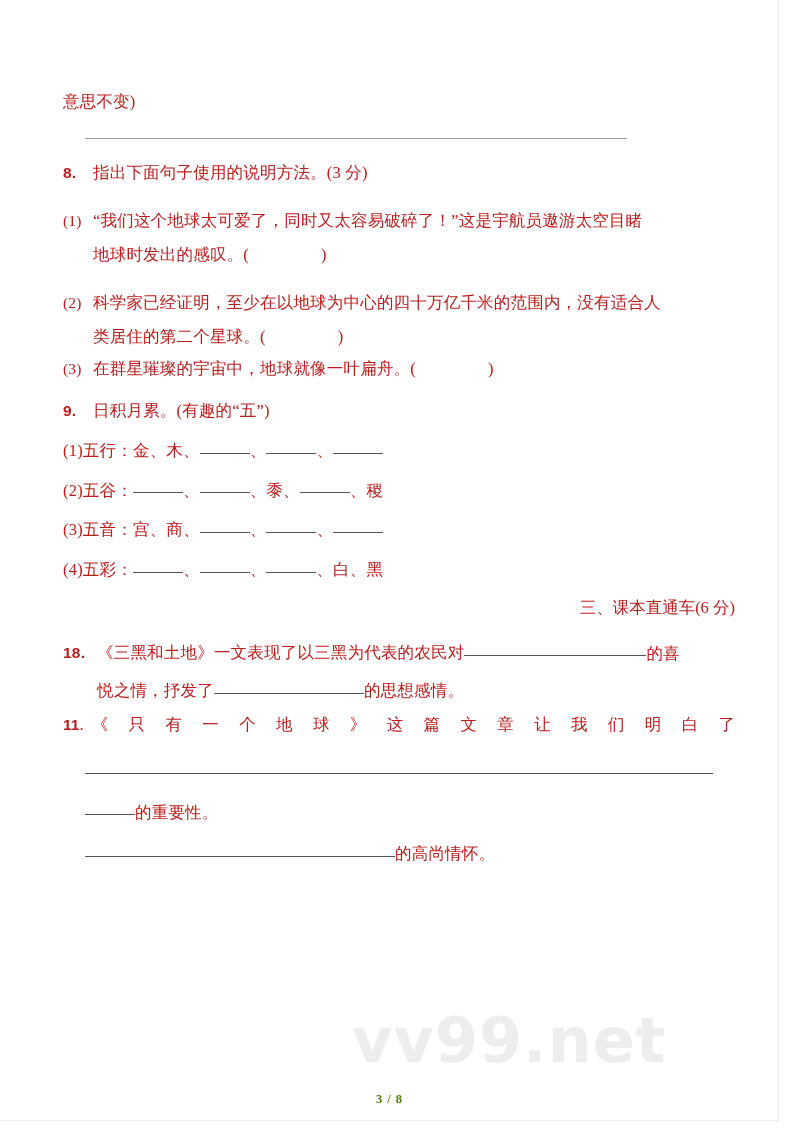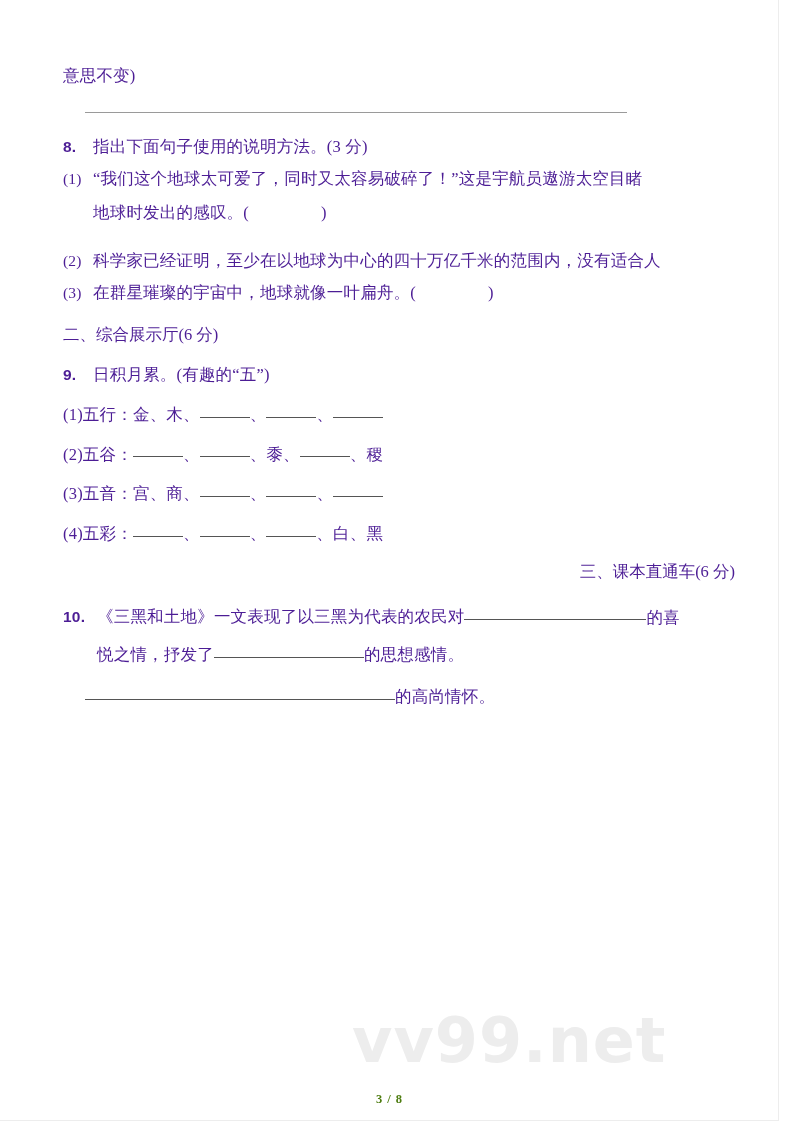--- a/index.html
+++ b/index.html
@@ -32,23 +32,23 @@
     position: absolute;
     left: 0; top: 0;
     width: 800px; height: 1137px;
     background: #ffffff;
   }
 
   
   #content {
     position: absolute;
     left: 63px;
-    top: 66px;
+    top: 92px;
     width: 672px;
-    color: #4c1d95;
+    color: #b91c1c;
   }
 
   .line {
     font-size: 16.5px;
     line-height: 20px;
     margin: 0 0 0 0;
     white-space: nowrap;
     letter-spacing: 0.2px;
   }
 
@@ -146,50 +146,50 @@
 <div id="content">
 
   <div class="blk" style="margin-bottom:26px;">
     <div class="line">意思不变)</div>
   </div>
 
   <div class="blk" style="margin-bottom:24px; padding-left:22px;">
     <div class="answer-rule" style="width:542px;"></div>
   </div>
 
-  <div class="blk" style="margin-bottom:12px;">
+  <div class="blk" style="margin-bottom:28px;">
     <div class="line">
       <span class="qnum qnum-w1">8.</span><span class="sub">指出下面句子使用的说明方法。(3 分)</span>
     </div>
   </div>
 
   <div class="blk" style="margin-bottom:28px;">
     <div class="line">
       <span class="qnum qnum-w1" style="font-family:'Liberation Serif',serif;font-weight:400;">(1)</span><span class="sub">“我们这个地球太可爱了，同时又太容易破碎了！”这是宇航员遨游太空目睹</span>
     </div>
     <div class="line indent-1" style="margin-top:14px;">
       <span>地球时发出的感叹。(</span><span class="paren-gap"></span><span>)</span>
     </div>
   </div>
 
   <div class="blk" style="margin-bottom:12px;">
     <div class="line">
       <span class="qnum qnum-w1" style="font-family:'Liberation Serif',serif;font-weight:400;">(2)</span><span class="sub">科学家已经证明，至少在以地球为中心的四十万亿千米的范围内，没有适合人</span>
     </div>
+    <div class="line indent-1" style="margin-top:14px;">
+      <span>类居住的第二个星球。(</span><span class="paren-gap"></span><span>)</span>
+    </div>
   </div>
 
   <div class="blk" style="margin-bottom:22px;">
     <div class="line">
       <span class="qnum qnum-w1" style="font-family:'Liberation Serif',serif;font-weight:400;">(3)</span><span class="sub">在群星璀璨的宇宙中，地球就像一叶扁舟。(</span><span class="paren-gap"></span><span>)</span>
     </div>
   </div>
 
-  <div class="blk" style="margin-bottom:20px;">
-    <div class="section-head">二、综合展示厅(6 分)</div>
-  </div>
 
   <div class="blk" style="margin-bottom:16px;">
     <div class="line">
       <span class="qnum qnum-w1">9.</span><span class="sub">日积月累。(有趣的“五”)</span>
     </div>
   </div>
 
   <div class="blk" style="margin-bottom:16px;">
     <div class="line">
       <span>(1)</span><span>五行：</span><span>金、木、</span><span class="blank b-sm"></span><span>、</span><span class="blank b-sm"></span><span>、</span><span class="blank b-sm"></span><span></span>
@@ -213,27 +213,38 @@
       <span>(4)</span><span>五彩：</span><span></span><span class="blank b-sm"></span><span>、</span><span class="blank b-sm"></span><span>、</span><span class="blank b-sm"></span><span>、白、黑</span>
     </div>
   </div>
 
   <div class="blk" style="margin-bottom:22px;text-align:right;">
     <div class="section-head">三、课本直通车(6 分)</div>
   </div>
 
   <div class="blk" style="margin-bottom:14px;">
     <div class="line">
-      <span class="qnum qnum-w2">10.</span><span class="sub">《三黑和土地》一文表现了以三黑为代表的农民对</span><span class="blank" style="width:182px;"></span><span>的喜</span>
+      <span class="qnum qnum-w2">18.</span><span class="sub">《三黑和土地》一文表现了以三黑为代表的农民对</span><span class="blank" style="width:182px;"></span><span>的喜</span>
     </div>
     <div class="line indent-sub" style="margin-top:14px;">
       <span>悦之情，抒发了</span><span class="blank" style="width:150px;"></span><span>的思想感情。</span>
     </div>
   </div>
 
+  <div class="blk" style="margin-bottom:14px;">
+    <div class="justified">
+      <span class="qnum">11</span><span>.</span><span>《 只 有 一 个 地 球 》 这 篇 文 章 让 我 们 明 白 了</span>
+    </div>
+    <div class="line" style="margin-top:22px; padding-left:22px;">
+      <span class="blank" style="width:628px;"></span>
+    </div>
+    <div class="line indent-sub" style="margin-top:18px; padding-left:22px;">
+      <span class="blank" style="width:50px;"></span><span>的重要性。</span>
+    </div>
+  </div>
 
   <div class="blk" style="margin-bottom:0;">
     <div class="line" style="margin-top:18px; padding-left:22px;">
       <span class="blank" style="width:310px;"></span><span>的高尚情怀。</span>
     </div>
   </div>
 
 </div>
 
 <div id="watermark">vv99.net</div>

